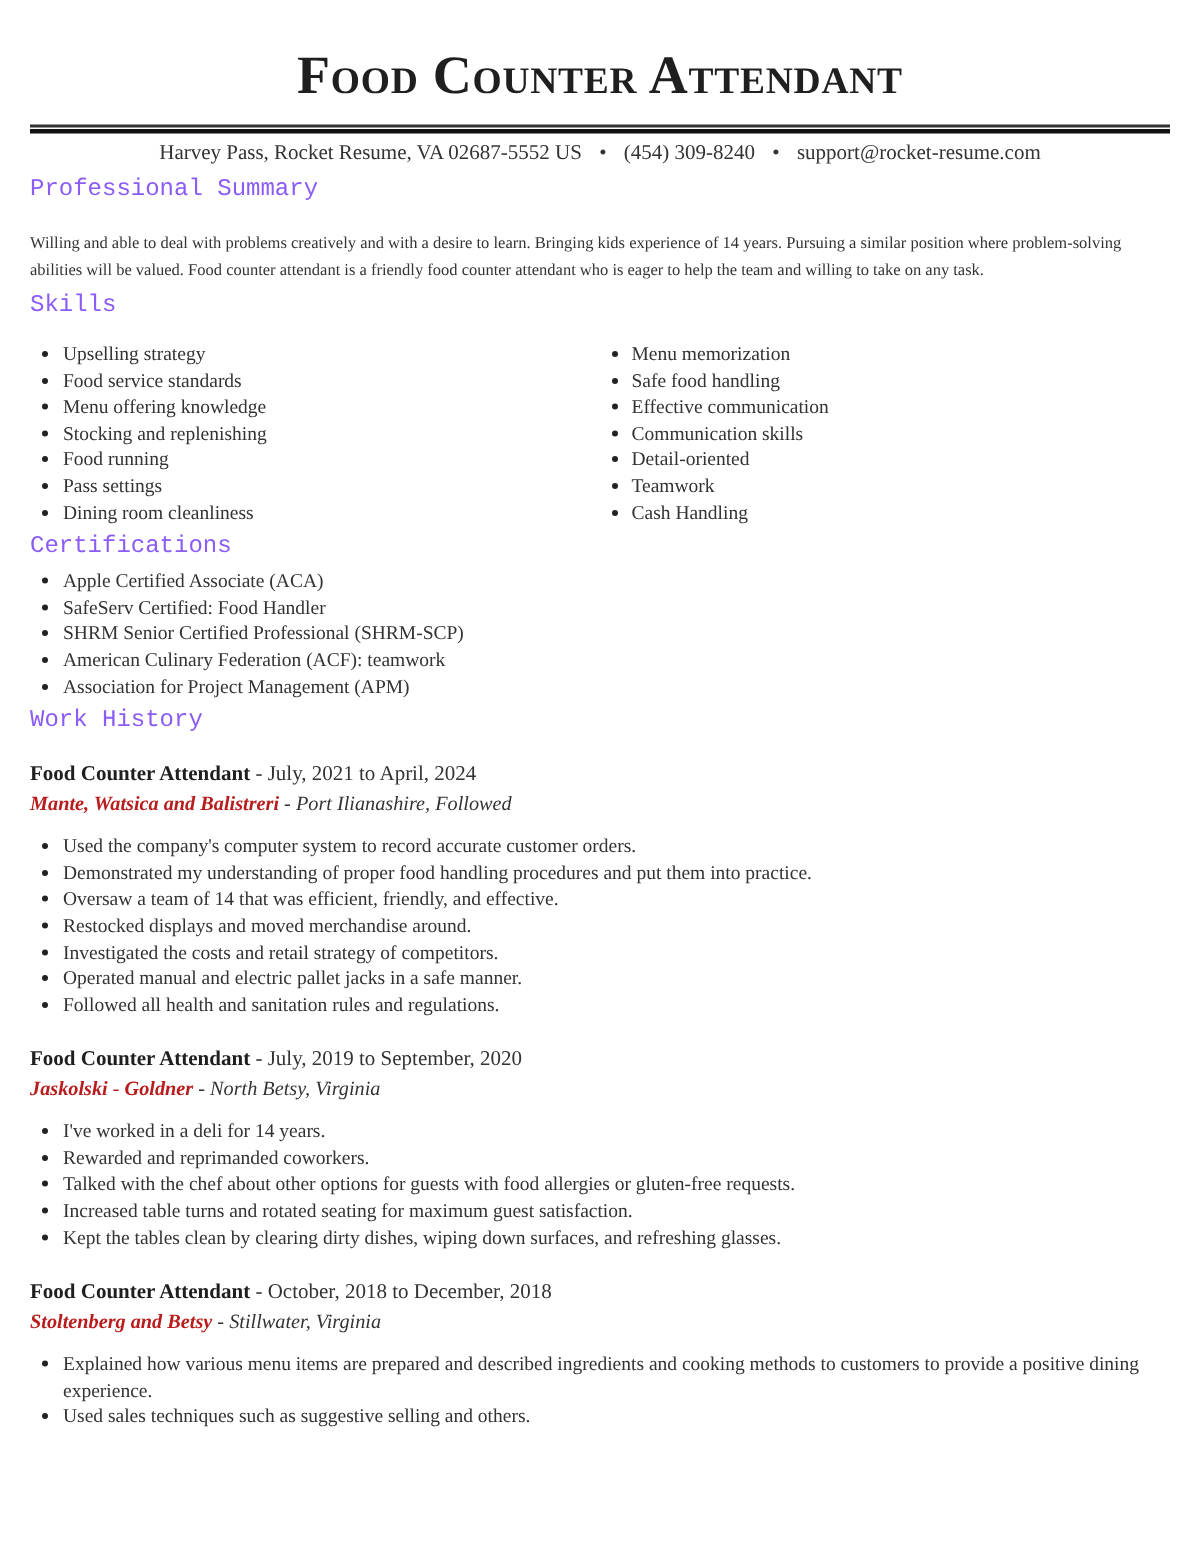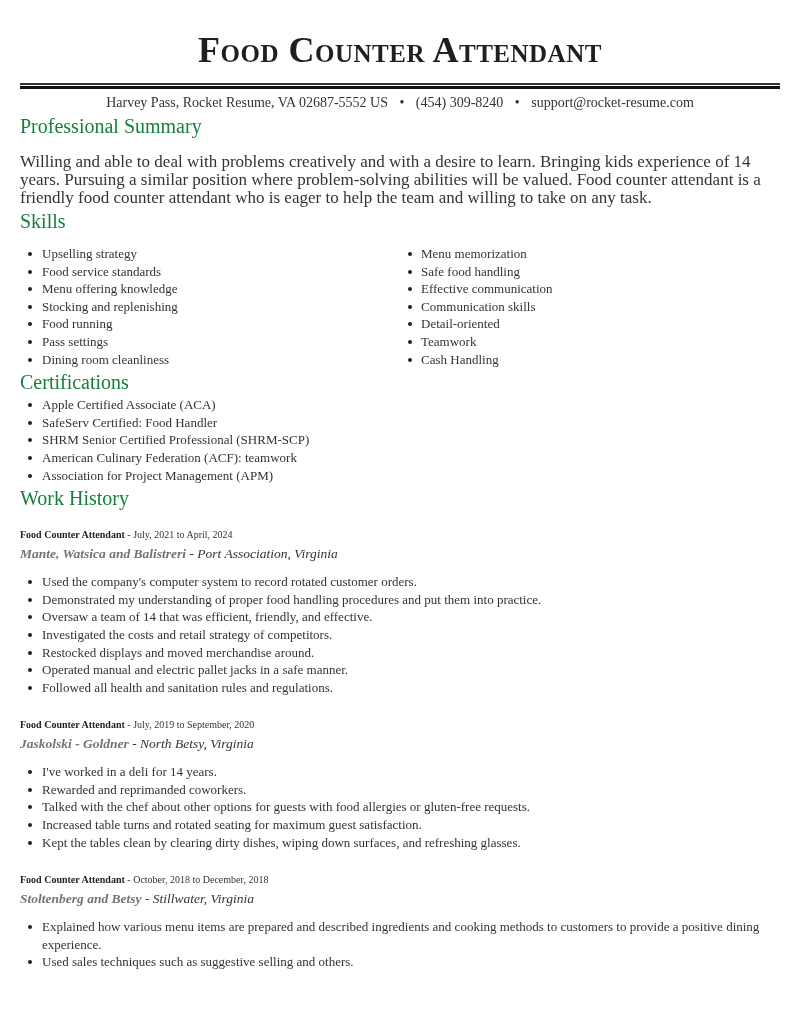--- a/index.html
+++ b/index.html
@@ -42,28 +42,29 @@
       margin-top: 5px;
       line-height: 18px;
       color: #333333;
     }
     .contact .sep {
       display: inline-block;
       margin: 0 8px;
     }
     h2.section-title {
       font-weight: normal;
-      font-size: 20px;
+      font-size: 16px;
       margin: 0;
       line-height: 28px;
-      color: #15803d;
+      color: #8b5cf6;
+      font-family: Liberation Mono, monospace;
     }
     .summary-title { margin-top: 29px; }
     .summary-text {
-      font-size: 17px;
+      font-size: 11px;
       line-height: 18px;
       margin: 13px 0 0 0;
       color: #333333;
     }
     .skills-title { margin-top: 13px; }
     .skills-grid {
       display: flex;
       margin-top: 10px;
     }
     .skills-col {
@@ -93,32 +94,32 @@
     }
     .skills-col:nth-child(2) ul.bullets li { padding-left: 21px; }
     .cert-title { margin-top: 15px; }
     .cert-list { margin-top: 11px; }
     .work-title { margin-top: 13px; }
     .job {
       margin-top: 13px;
     }
     .job + .job { margin-top: 19px; }
     .job-line {
-      font-size: 10px;
+      font-size: 14px;
       line-height: 19px;
       color: #333333;
     }
     .job-line b { color: #1f1f1f; }
     .company-line {
       font-size: 13.5px;
       line-height: 19px;
       font-style: italic;
       color: #333333;
     }
-    .company-line b { color: #737373; }
+    .company-line b { color: #b91c1c; }
     .job ul.bullets { margin-top: 10px; }
   </style>
 </head>
 <body>
 
 <div class="page">
 
   <h1 class="name">Food Counter Attendant</h1>
   <div class="rule-double"></div>
 
@@ -175,28 +176,28 @@
   </section>
 
   <section>
     <h2 class="section-title work-title">Work History</h2>
 
     <div class="job">
       <div class="job-line">
         <b>Food Counter Attendant</b><span> - July, 2021 to April, 2024</span>
       </div>
       <div class="company-line">
-        <b>Mante, Watsica and Balistreri</b><span> - Port Association, Virginia</span>
+        <b>Mante, Watsica and Balistreri</b><span> - Port Ilianashire, Followed</span>
       </div>
       <ul class="bullets">
-        <li>Used the company's computer system to record rotated customer orders.</li>
+        <li>Used the company's computer system to record accurate customer orders.</li>
         <li>Demonstrated my understanding of proper food handling procedures and put them into practice.</li>
         <li>Oversaw a team of 14 that was efficient, friendly, and effective.</li>
+        <li>Restocked displays and moved merchandise around.</li>
         <li>Investigated the costs and retail strategy of competitors.</li>
-        <li>Restocked displays and moved merchandise around.</li>
         <li>Operated manual and electric pallet jacks in a safe manner.</li>
         <li>Followed all health and sanitation rules and regulations.</li>
       </ul>
     </div>
 
     <div class="job">
       <div class="job-line">
         <b>Food Counter Attendant</b><span> - July, 2019 to September, 2020</span>
       </div>
       <div class="company-line">

